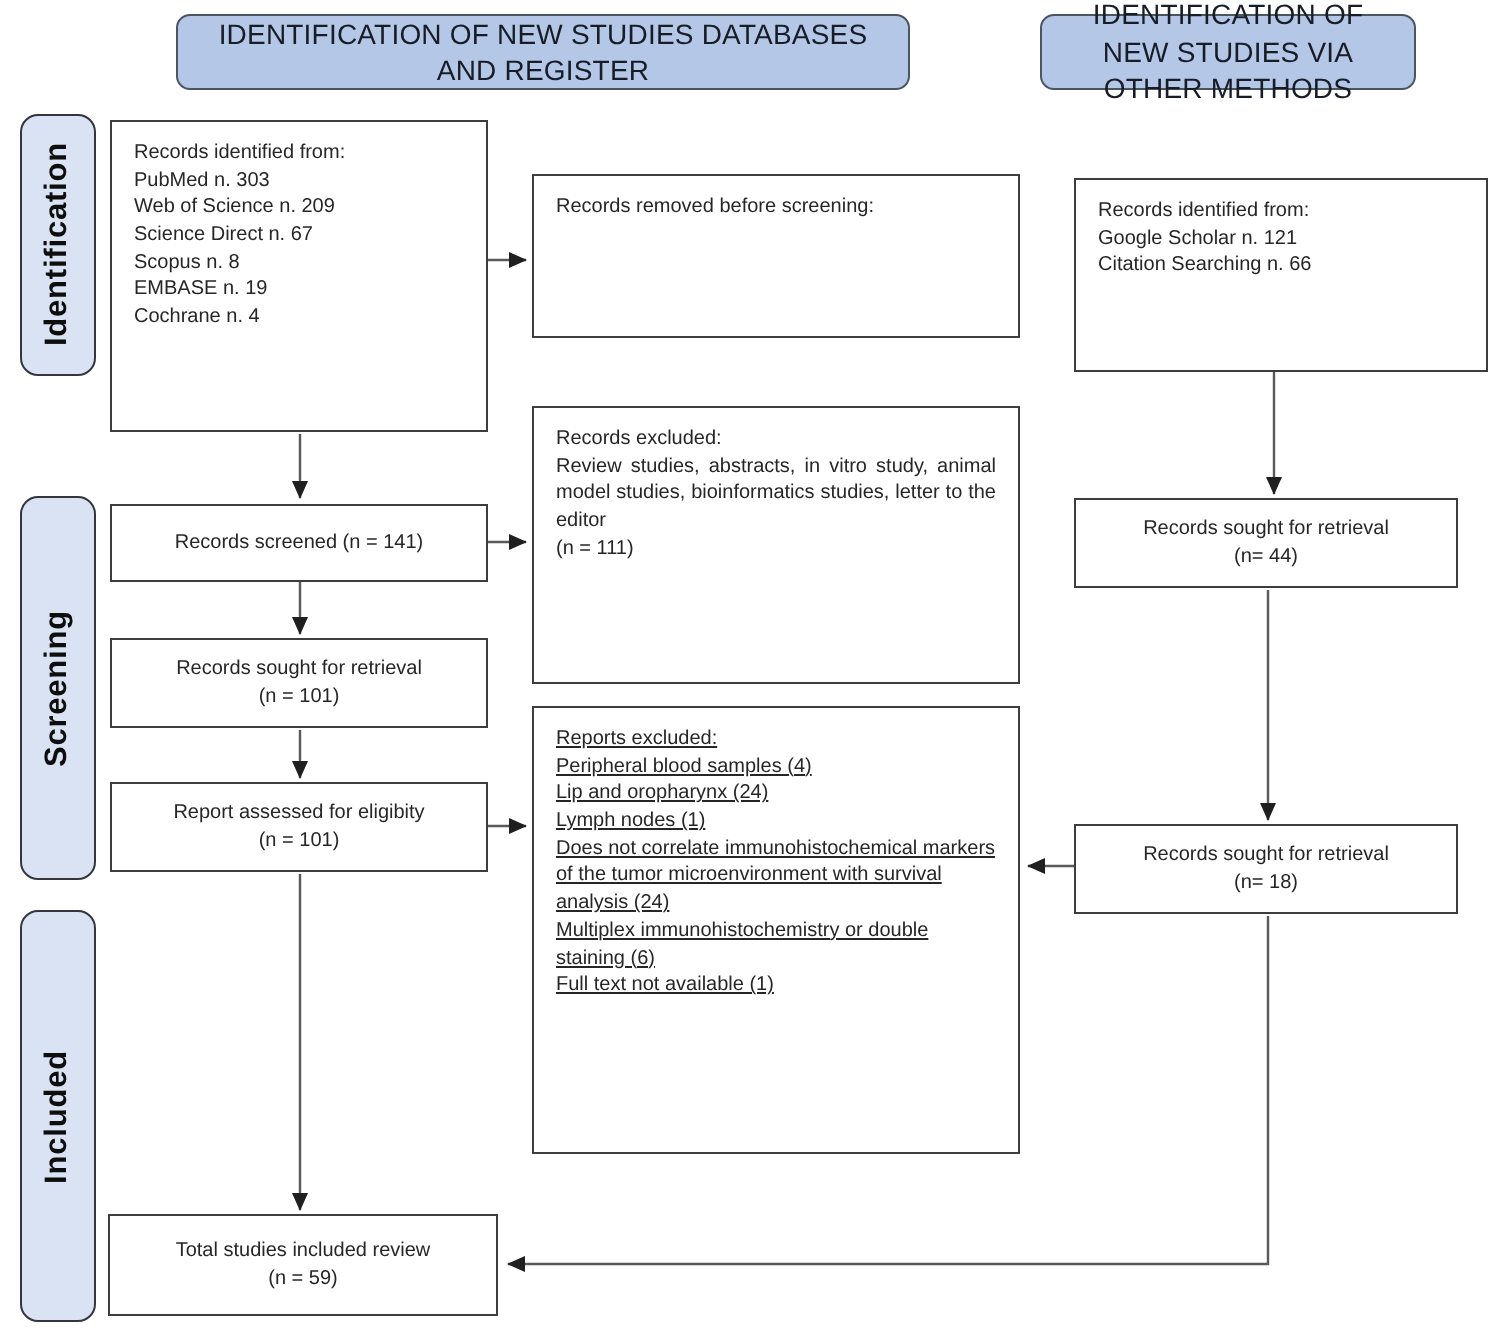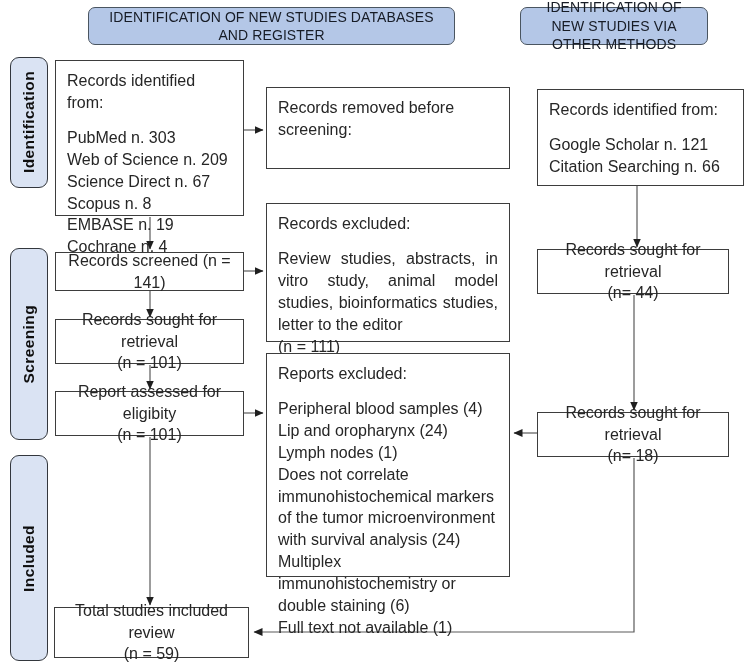--- a/index.html
+++ b/index.html
@@ -16,26 +16,26 @@
   .stage{
     position:absolute;left:10px;width:38px;background:#dae3f3;border:1.7px solid #33373d;
     border-radius:9px;display:flex;align-items:center;justify-content:center;box-sizing:border-box;
   }
   .stage span{
     writing-mode:vertical-rl;transform:rotate(180deg);
     font-weight:bold;font-size:15.5px;color:#0e0e0e;letter-spacing:.4px;white-space:nowrap;
   }
   .fbox{
     position:absolute;background:#ffffff;border:1.6px solid #3d3d3d;box-sizing:border-box;
-    font-size:16px;line-height:1.37;
+    font-size:10px;line-height:1.37;
   }
   .pad{padding:9px 11px;}
   .center{display:flex;align-items:center;justify-content:center;text-align:center;}
   .pre{white-space:pre-line;}
-  .body{margin-top:13px;}
+  .body{}
   .just{text-align:justify;}
   svg.arrows{position:absolute;left:0;top:0;pointer-events:none;}
 </style>
 </head>
 <body>
 
 <div class="canvas">
 
   <svg class="arrows" width="754" height="669" viewBox="0 0 754 669">
     <defs>
@@ -107,21 +107,21 @@
   <div class="fbox pad" style="left:266px;top:87px;width:244px;height:82px;">
     <div>Records removed before screening:</div>
   </div>
 
   <div class="fbox pad" style="left:266px;top:203px;width:244px;height:139px;">
     <div>Records excluded:</div>
     <div class="body just">Review studies, abstracts, in vitro study, animal model studies, bioinformatics studies, letter to the editor</div>
     <div>(n = 111)</div>
   </div>
 
-  <div class="fbox pad" style="left:266px;top:353px;width:244px;height:224px;">
+  <div class="fbox pad" style="left:266px;top:353px;width:244px;height:224px;text-decoration:underline;">
     <div>Reports excluded:</div>
     <div class="body pre">Peripheral blood samples (4)
 Lip and oropharynx (24)
 Lymph nodes (1)
 Does not correlate immunohistochemical markers of the tumor microenvironment with survival analysis (24)
 Multiplex immunohistochemistry or double staining (6)
 Full text not available (1)</div>
   </div>
 
   <div class="fbox pad" style="left:537px;top:89px;width:207px;height:97px;">

